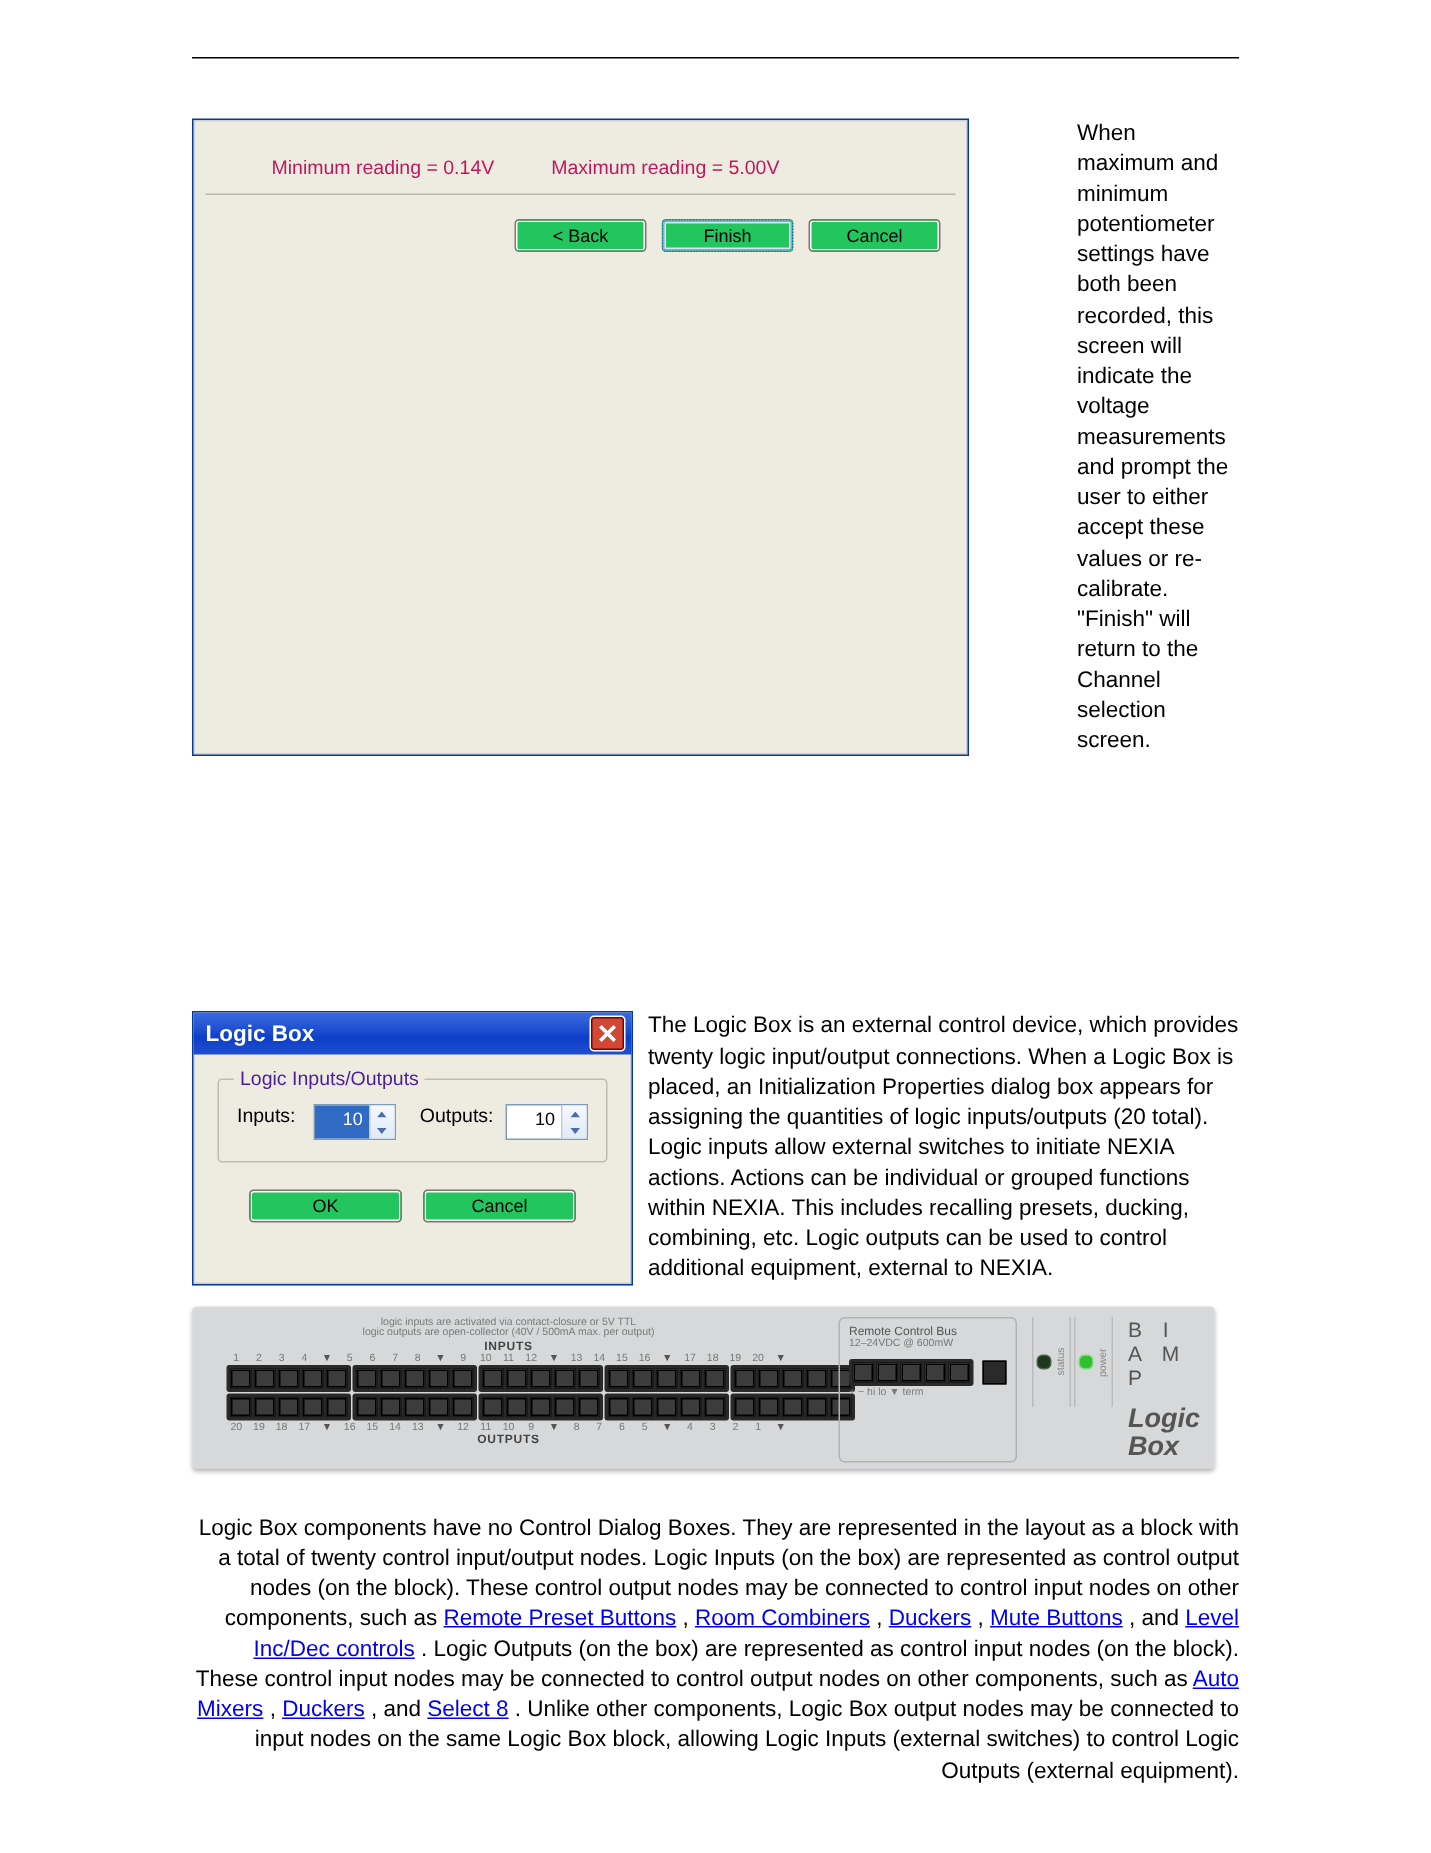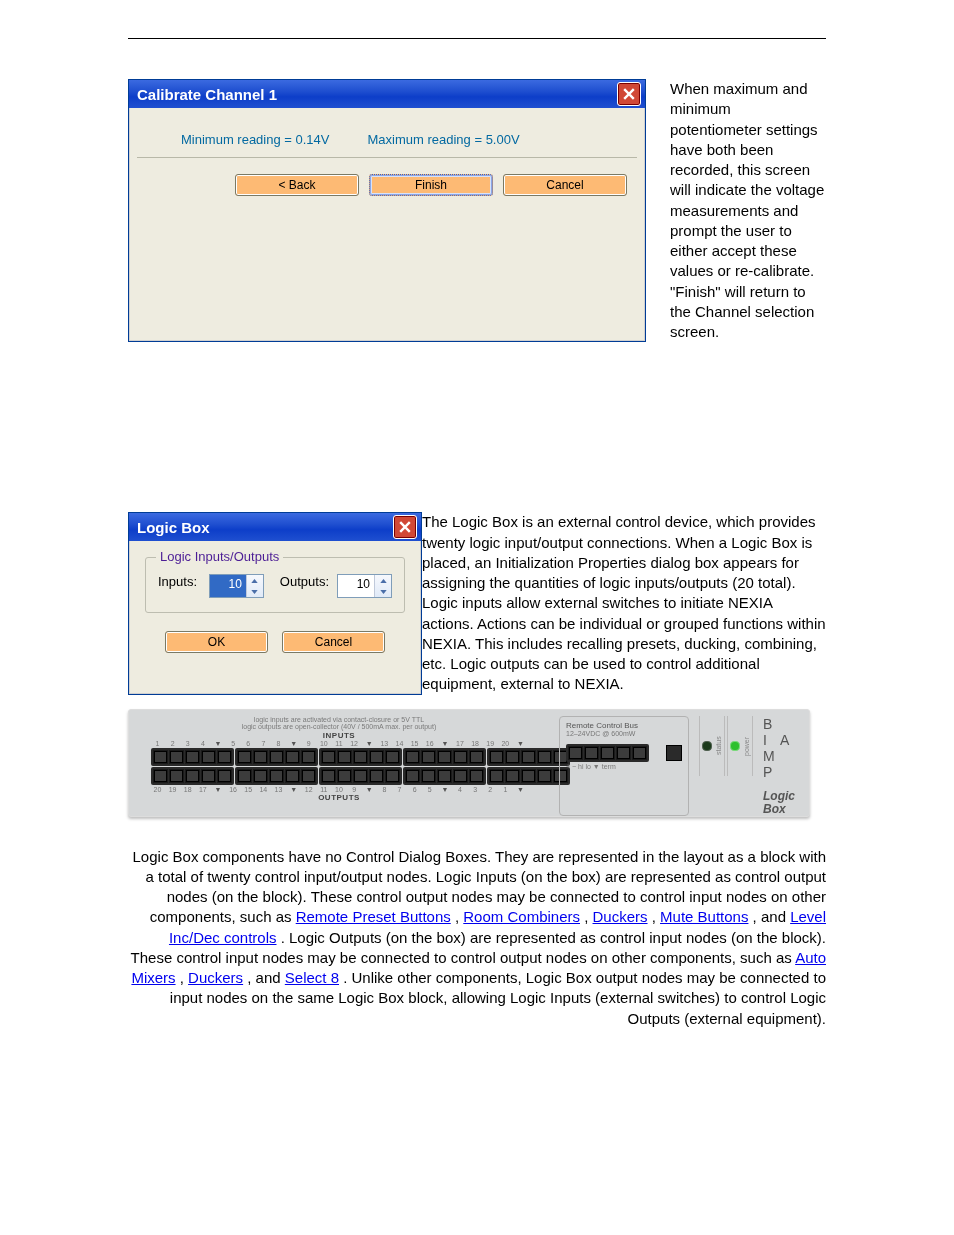--- a/index.html
+++ b/index.html
@@ -20,20 +20,21 @@
     margin: 0 0 40px 0;
   }
   .row1 {
     display: flex;
     gap: 24px;
     margin-bottom: 170px;
   }
   .row1 .side-text {
     flex: 1;
     line-height: 1.35;
+    margin-left: 48px;
   }
 
   
   .win-dialog {
     border: 1px solid #003c96;
     background: #eeece0;
     box-shadow: 0 0 0 1px #d0d0d0 inset;
   }
   .dlg1 {
     width: 516px;
@@ -58,21 +59,21 @@
     display: flex;
     align-items: center;
     justify-content: center;
     box-shadow: 0 0 0 1px #7a0000 inset;
   }
   .close-icon svg { width: 12px; height: 12px; }
   .dlg1-body {
     padding: 24px 52px 0 52px;
     font-family: Tahoma, Arial, sans-serif;
     font-size: 13px;
-    color: #0369a1;
+    color: #be185d;
   }
   .readings {
     display: flex;
     gap: 38px;
     margin-bottom: 10px;
   }
   .instr {
     border-top: 1px solid #b8b8a8;
     padding-top: 6px;
     padding-bottom: 40px;
@@ -82,36 +83,37 @@
     border-top: 1px solid #b8b8a8;
     margin: 0 8px 10px 8px;
     padding: 16px 10px 6px 10px;
     display: flex;
     justify-content: flex-end;
     gap: 10px;
   }
   .win-btn {
     font-family: Tahoma, Arial, sans-serif;
     font-size: 12px;
-    background: #fdba74;
+    background: #22c55e;
     border: 1px solid #7a7a66;
     border-radius: 3px;
-    padding: 3px 18px;
+    padding: 3px 0;
     width: 86px;
     text-align: center;
     box-shadow: 0 0 0 1px #fff inset;
   }
   .win-btn.default {
     border: 1px dotted #3a5fc0;
     box-shadow: 0 0 0 1px #8aa6e8 inset, 0 0 0 2px #d8e2f8 inset;
   }
 
   
   .row2 {
     display: flex;
+    gap: 10px;
     margin-bottom: 10px;
   }
   .dlg2 {
     width: 292px;
   }
   .dlg2-body {
     padding: 10px 16px 14px 16px;
     font-family: Tahoma, Arial, sans-serif;
     font-size: 13px;
   }
@@ -292,21 +294,21 @@
     text-align: left;
     padding-right: 4px;
   }
   .biamp {
     font-size: 14px;
     letter-spacing: 5px;
     color: #555;
     font-weight: 500;
   }
   .lbx {
-    font-size: 12px;
+    font-size: 18px;
     font-style: italic;
     font-weight: bold;
     color: #555;
     line-height: 1.1;
     margin-top: 10px;
   }
 
   
   .body-para {
     margin-top: 30px;
@@ -319,29 +321,20 @@
   }
 </style>
 </head>
 <body>
 
 <div class="page">
   <hr class="top-rule">
 
   <div class="row1">
     <div class="win-dialog dlg1">
-      <div class="titlebar">
-        <span>Calibrate Channel 1</span>
-        <span class="spacer"></span>
-        <span class="close-icon">
-          <svg viewBox="0 0 10 10">
-              <path d="M1 1 L9 9 M9 1 L1 9" stroke="#fff" stroke-width="2" fill="none"></path>
-            </svg>
-        </span>
-      </div>
       <div class="dlg1-body">
         <div class="readings">
           <span>Minimum reading = 0.14V</span>
           <span>Maximum reading = 5.00V</span>
         </div>
       </div>
       <div class="dlg1-footer">
         <div class="win-btn">&lt; Back</div>
         <div class="win-btn default">Finish</div>
         <div class="win-btn">Cancel</div>

